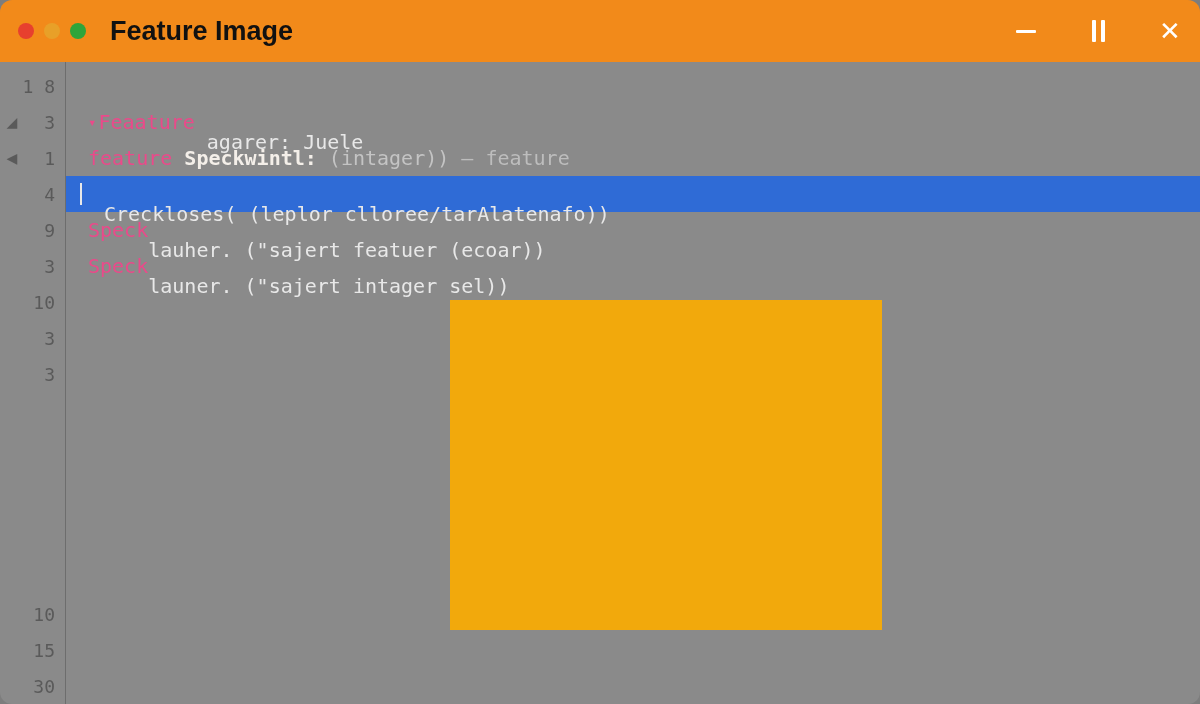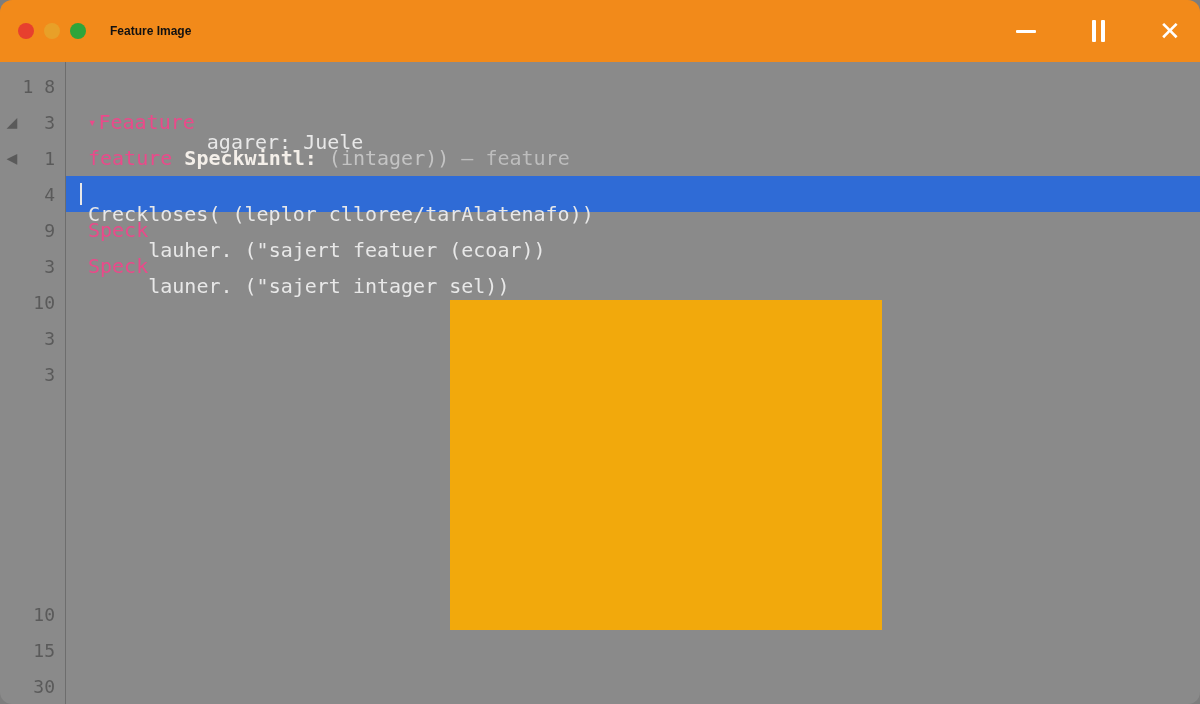--- a/index.html
+++ b/index.html
@@ -15,21 +15,21 @@
     display: flex;
     align-items: center;
     padding: 0 18px;
     position: relative;
   }
   .traffic-lights { display: flex; gap: 10px; margin-right: 24px; }
   .traffic-light { width: 16px; height: 16px; border-radius: 50%; }
   .tl-red { background: #e7402e; }
   .tl-yellow { background: #e6a32b; opacity: 0.85; }
   .tl-green { background: #2fa53a; }
-  .title { color: #111; font-size: 12px; font-weight: 600; }
+  .title { color: #111; font-size: 27px; font-weight: 600; }
   .winctrls { margin-left: auto; display: flex; gap: 48px; align-items: center; color: #fff; }
   .winctrl { width: 24px; height: 24px; display: flex; align-items: center; justify-content: center; cursor: pointer; }
   .minimize-line { width: 20px; height: 3px; background: #fff; border-radius: 1px; }
   .pause { display: flex; gap: 5px; }
   .pause > div { width: 4px; height: 22px; background: #fff; border-radius: 1px; }
   .close-x { font-size: 26px; line-height: 1; color: #fff; font-weight: 300; }
 
   
   .editor { flex: 1; display: flex; background: #8a8a8a; position: relative; }
   .gutter {
@@ -71,20 +71,21 @@
   .code .line {
     height: 36px;
     display: flex;
     align-items: center;
     padding-left: 22px;
     position: relative;
     white-space: pre;
   }
   .code .line.sel {
     background: #2f6bd6;
+    gap: 16px;
   }
   .cursor {
     display: inline-block;
     width: 2px; height: 22px;
     background: #e8e8e8;
     margin-left: -8px; margin-right: 6px;
     vertical-align: middle;
   }
   .tok-key1 { color: #ea4a8a; }  
   .tok-key2 { color: #ea4a8a; }  

